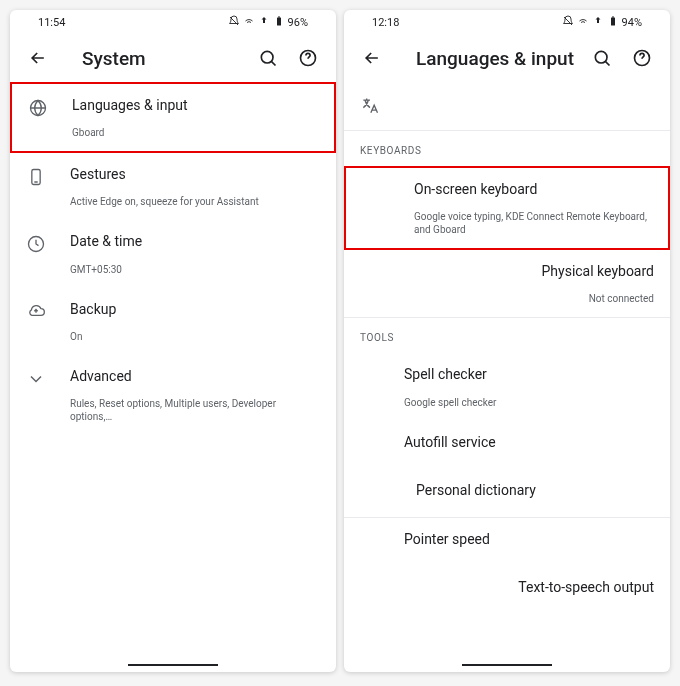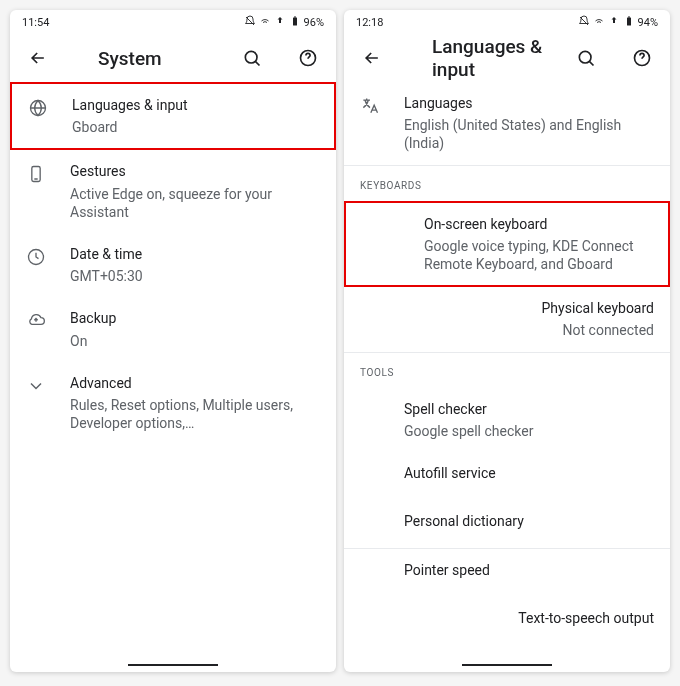--- a/index.html
+++ b/index.html
@@ -21,32 +21,32 @@
     position: relative;
     overflow: hidden;
     display: flex;
     flex-direction: column;
   }
   .status-bar {
     height: 24px;
     display: flex;
     align-items: center;
     justify-content: space-between;
-    padding: 0 12px;
+    padding: 0 28px;
     font-size: 11px;
     color: #202124;
   }
   .status-right { display: flex; align-items: center; gap: 3px; }
   .status-right svg { width: 12px; height: 12px; }
   .app-bar {
     height: 48px;
     display: flex;
     align-items: center;
     padding: 0 8px;
-    gap: 16px;
+    gap: 0;
   }
   .app-bar .title {
     font-size: 19px;
     font-weight: 500;
     color: #202124;
     margin-left: 24px;
     flex: 1;
   }
   .icon-btn {
     width: 40px;
@@ -62,21 +62,21 @@
     display: flex;
     padding: 12px 16px 12px 14px;
     align-items: flex-start;
     gap: 22px;
     cursor: pointer;
   }
   .row .ic { width: 24px; height: 24px; flex-shrink: 0; display:flex; align-items:center; justify-content:center; color:#5f6368;}
   .row .ic svg { width: 20px; height: 20px; stroke:#5f6368;}
   .row .txt { flex: 1; }
   .row .primary { font-size: 14px; color: #202124; line-height: 1.3; }
-  .row .secondary { font-size: 14px; color: #5f6368; margin-top: 4px; line-height: 1.3;}
+  .row .secondary { font-size: 10px; color: #5f6368; margin-top: 12px; line-height: 1.3;}
   .row.indent { padding-left: 60px; }
   .row.indent .txt { }
   .section-header {
     font-size: 10px;
     letter-spacing: 0.6px;
     color: #5f6368;
     padding: 14px 1px 10px 16px;
     text-transform: uppercase;
   }
   .divider { height: 1px; background: #e8eaed; }
@@ -239,29 +239,25 @@
     </div>
   </div>
 
   <div class="list">
     <div class="row">
       <div class="ic">
           <svg viewBox="0 0 24 24" fill="none" stroke="#5f6368" stroke-width="1.6">
             <path d="M4 5h8M8 3v2M6 5c1 4 3 7 6 9M10 5c-1 4-3 7-6 9M13 20l4-9 4 9M14.5 17h5"></path>
           </svg>
         </div>
-      <div class="txt">
-        <div class="primary">Languages</div>
-        <div class="secondary">English (United States) and English (India)</div>
-      </div>
     </div>
     <div class="divider"></div>
     <div class="section-header">KEYBOARDS</div>
 
-    <div class="row indent highlight" style="padding-left:32px;">
+    <div class="row indent highlight" style="padding-left:22px;">
       <div class="ic" style="visibility:hidden"></div>
       <div class="txt">
         <div class="primary">On-screen keyboard</div>
         <div class="secondary">Google voice typing, KDE Connect Remote Keyboard, and Gboard</div>
       </div>
     </div>
     <div class="row indent" style="padding-left:4px;text-align:right;">
       <div class="ic" style="visibility:hidden"></div>
       <div class="txt">
         <div class="primary">Physical keyboard</div>
@@ -277,21 +273,21 @@
         <div class="primary">Spell checker</div>
         <div class="secondary">Google spell checker</div>
       </div>
     </div>
     <div class="row indent" style="padding-left:14px;">
       <div class="ic" style="visibility:hidden"></div>
       <div class="txt">
           <div class="primary">Autofill service</div>
         </div>
     </div>
-    <div class="row indent" style="padding-left:14px;">
+    <div class="row indent" style="padding-left:14px;margin-left:12px;">
       <div class="ic" style="visibility:hidden"></div>
       <div class="txt">
           <div class="primary">Personal dictionary</div>
         </div>
     </div>
     <div class="divider"></div>
     <div class="row indent" style="padding-left:14px;">
       <div class="ic" style="visibility:hidden"></div>
       <div class="txt">
           <div class="primary">Pointer speed</div>

